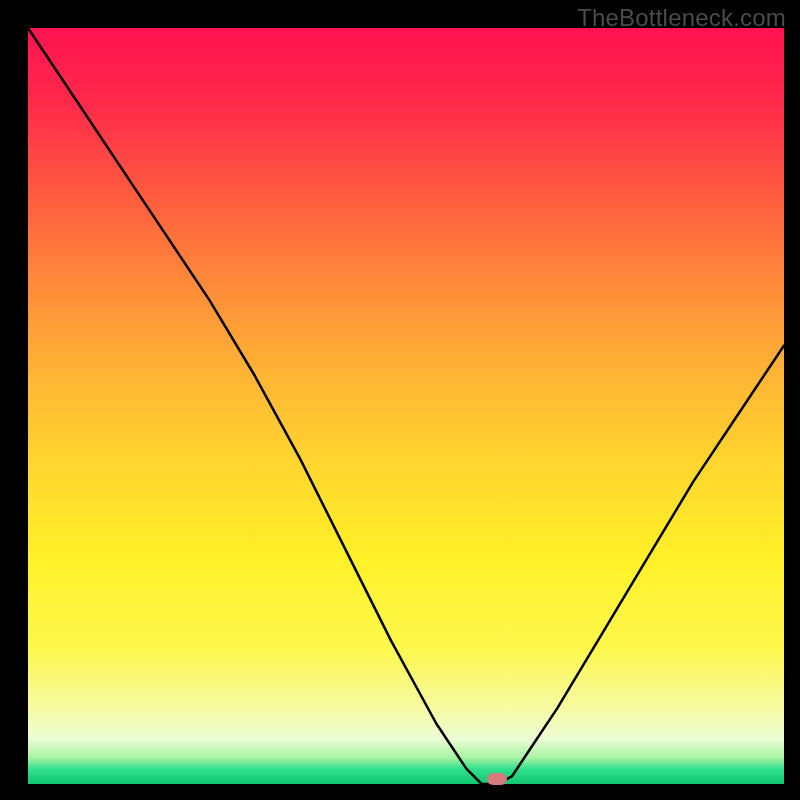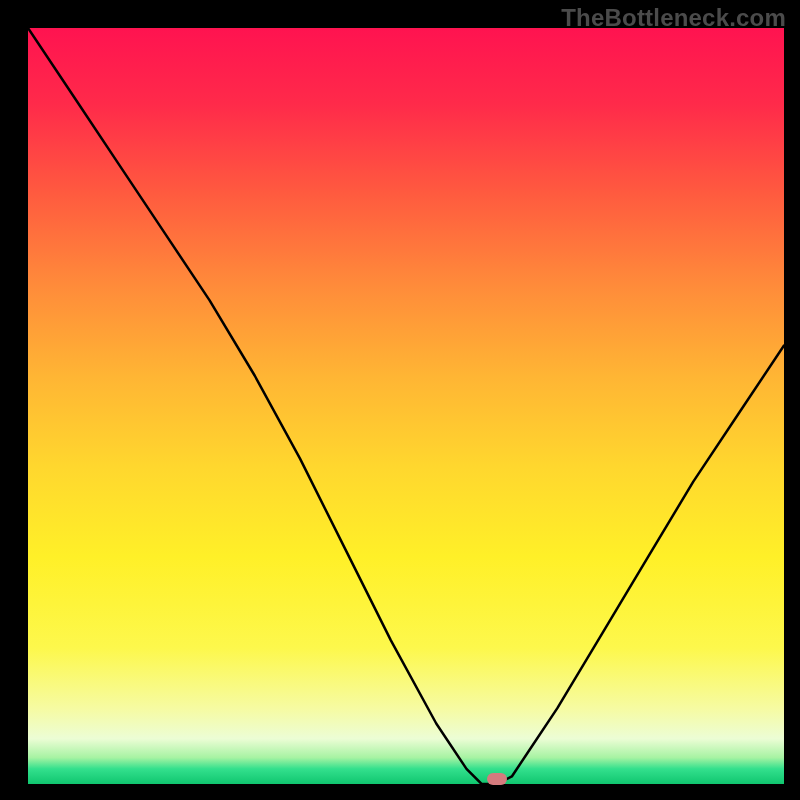--- a/index.html
+++ b/index.html
@@ -16,21 +16,21 @@
     height: 800px;
     box-sizing: border-box;
   }
   .watermark {
     position: absolute;
     top: 4px;
     right: 14px;
     color: #4b4b4b;
     font-family: Arial, Helvetica, sans-serif;
     font-size: 24px;
-    font-weight: 700;
+    font-weight: 400;
     letter-spacing: 0.2px;
     z-index: 5;
   }
   .plot {
     position: absolute;
     left: 28px;
     top: 28px;
     width: 756px;
     height: 756px;
     background: linear-gradient(to bottom,

